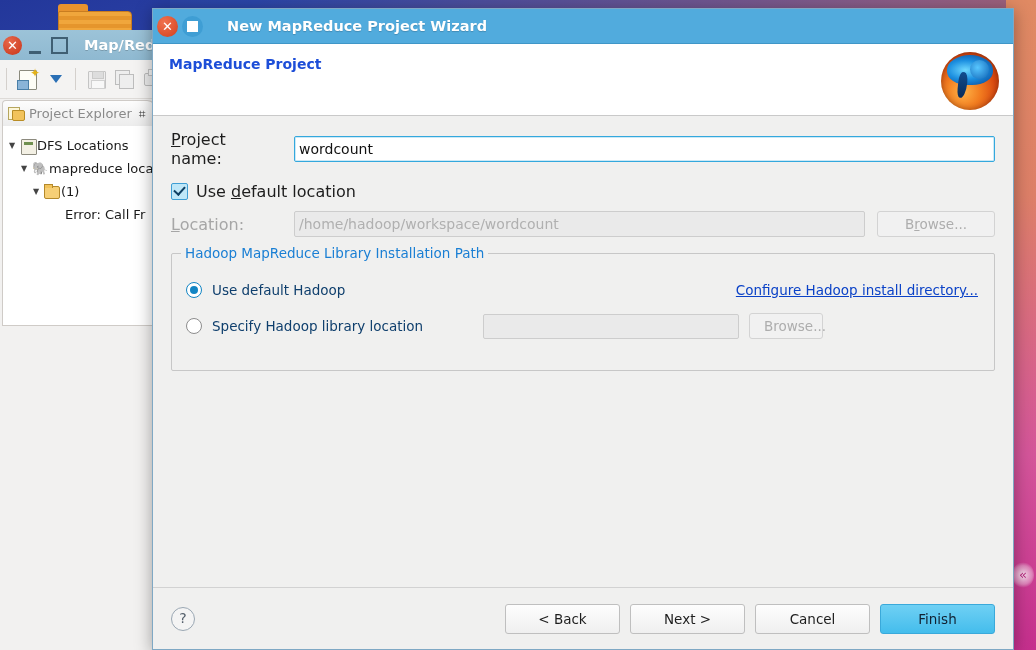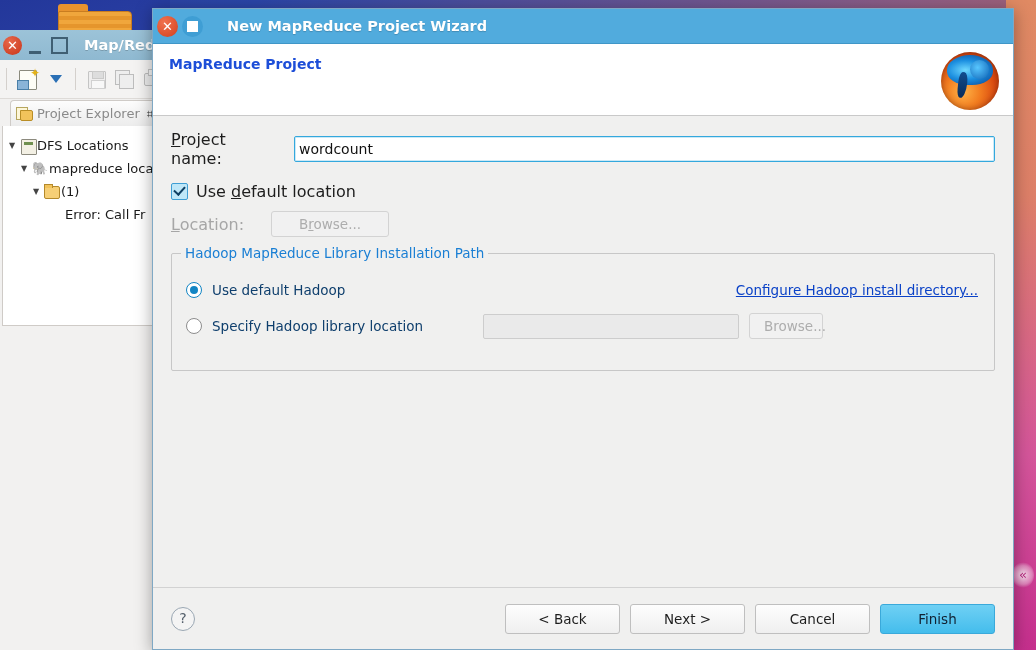--- a/index.html
+++ b/index.html
@@ -100,21 +100,21 @@
   .ic-saveall { position:absolute; left:4px; top:4px; width:18px; height:18px; }
   .ic-saveall i { position:absolute; width:13px; height:13px; border:1px solid #bdbdbd; background:#eee; }
   .ic-saveall i:nth-child(1){ left:0; top:0;}
   .ic-saveall i:nth-child(2){ left:4px; top:4px;}
   .ic-print { position:absolute; left:5px; top:7px; width:16px; height:11px;
      background:#ededed; border:1px solid #bcbcbc; border-radius:2px; }
   .ic-print:before { content:""; position:absolute; left:3px; top:-5px; width:10px; height:5px; background:#f7f7f7; border:1px solid #c4c4c4; }
 
   
   #view-tabs {
-    position: absolute; left: 10px; top: 70px; width: 155px; height: 26px;
+    position: absolute; left: 2px; top: 70px; width: 155px; height: 26px;
     background: linear-gradient(180deg,#fdfdfd,#ececec);
     border: 1px solid #cfcbc7; border-bottom: none;
     border-radius: 4px 10px 0 0;
     display: flex; align-items: center; gap: 5px; padding-left: 5px;
     box-sizing: border-box;
   }
   .pe-icon { width:16px; height:15px; position:relative; flex: none; }
   .pe-icon .f1 { position:absolute; left:0; top:1px; width:10px; height:11px; background:#fdf6d8; border:1px solid #b6a65e; }
   .pe-icon .f2 { position:absolute; left:4px; top:4px; width:11px; height:9px; background:#f2c35b; border:1px solid #b98d25; border-radius:0 2px 2px 2px; }
   #view-tab-label { font-size: 13px; color: #8a8a8a; white-space: nowrap; }
@@ -412,20 +412,21 @@
       <span class="chk on"></span>
       <span class="lbl">
         <span>Use </span><span class="mn">d</span><span>efault location</span>
       </span>
     </div>
 
     <div class="row" style="margin-bottom:4px;">
       <span class="lbl dim" style="width:100px;">
         <span class="mn">L</span><span>ocation:</span>
       </span>
+      <input class="txt disabled" type="text" disabled="" style="flex: 1 1 0%; height: 26px; margin-right: 12px;" value="/home/hadoop/workspace/wordcount">
       <button class="btn disabled" style="width:118px;">
         <span>B</span><span class="mn">r</span><span>owse...</span>
       </button>
     </div>
 
     <div id="groupbox">
       <div id="group-title">Hadoop MapReduce Library Installation Path</div>
 
       <div class="radio-row" style="margin-bottom:8px;">
         <span class="radio on"></span>

